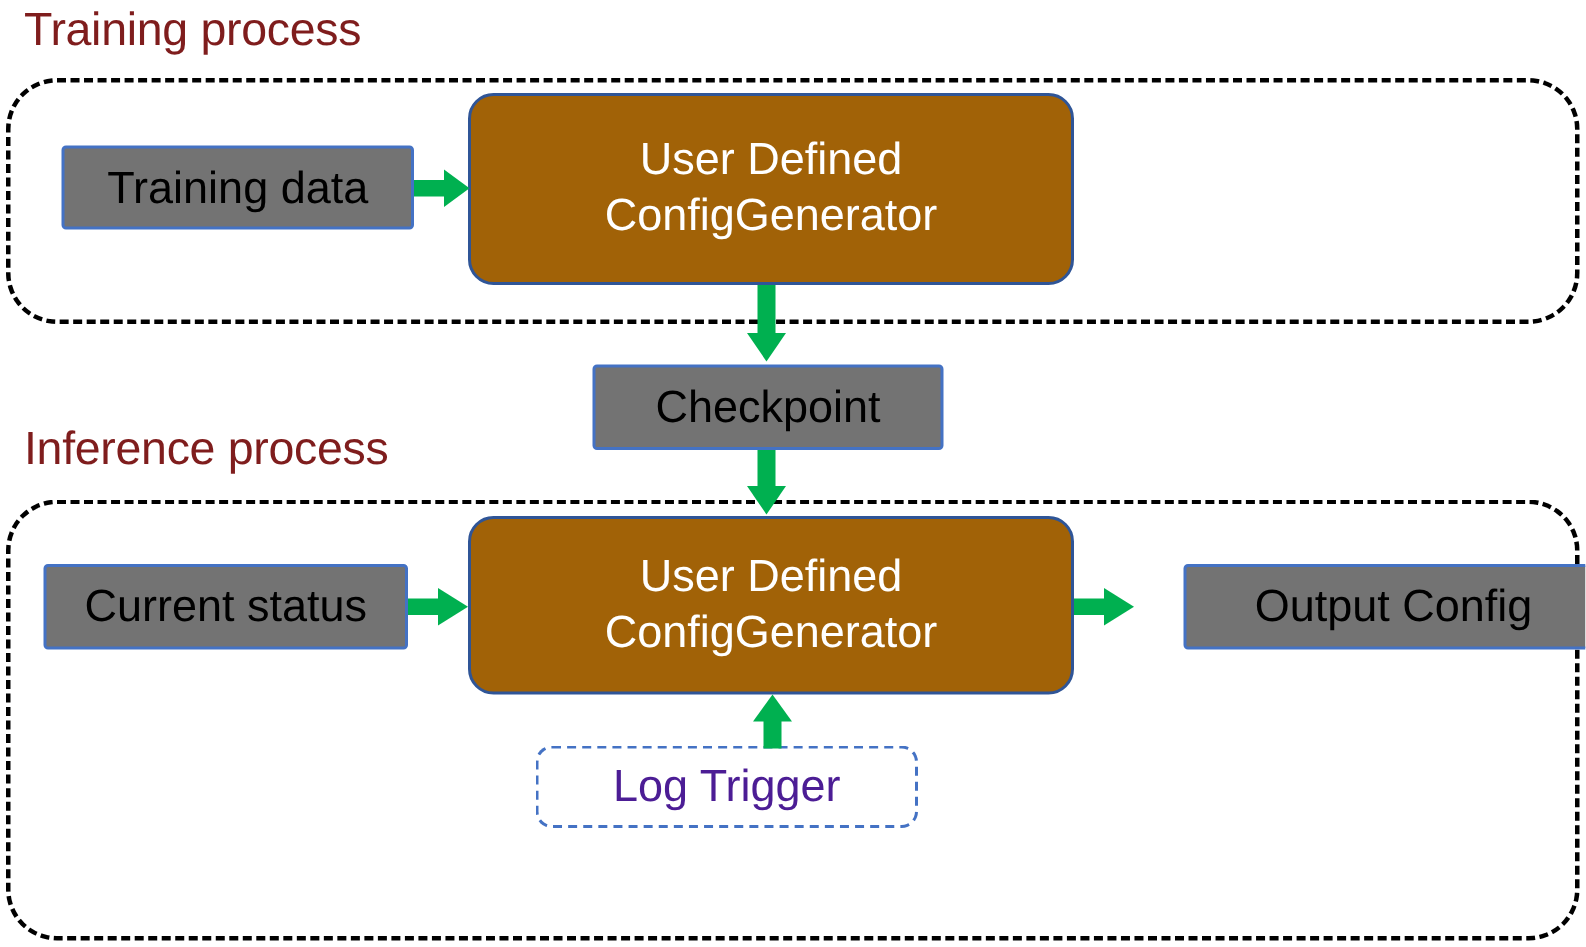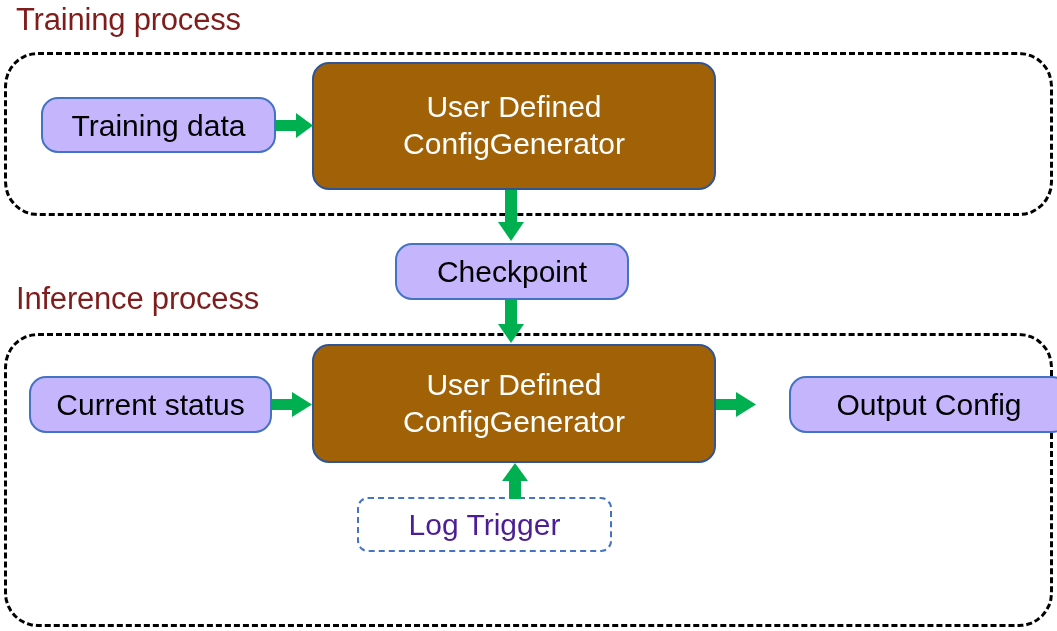--- a/index.html
+++ b/index.html
@@ -37,23 +37,23 @@
     border-radius: 34px;
     background: transparent;
   }
   #group-training  { left: 4px;  top: 52px;  width: 1049px; height: 164px; }
   #group-inference { left: 4px;  top: 333px; width: 1049px; height: 294px; }
 
   
   .node-plain {
     position: absolute;
     box-sizing: border-box;
-    background: #c4b5fd;
+    background: #737373;
     border: 2px solid #4472C4;
-    border-radius: 17px;
+    border-radius: 3px;
     display: flex;
     align-items: center;
     justify-content: center;
     color: #000000;
     font-size: 30px;
     line-height: 1.1;
     white-space: nowrap;
   }
   #node-training-data  { left: 41px;  top: 97px;  width: 235px; height: 56px; }
   #node-checkpoint     { left: 395px; top: 243px; width: 234px; height: 57px; align-items: center; }

